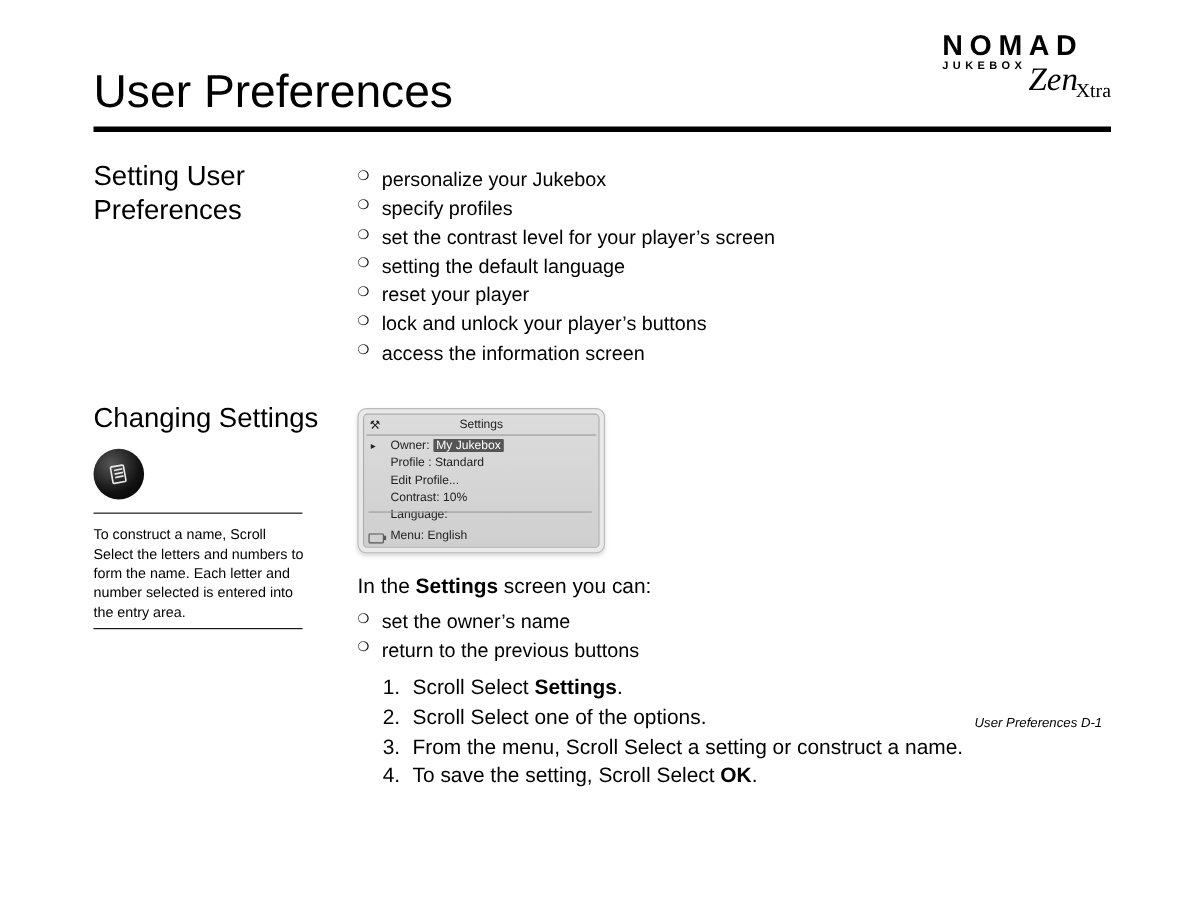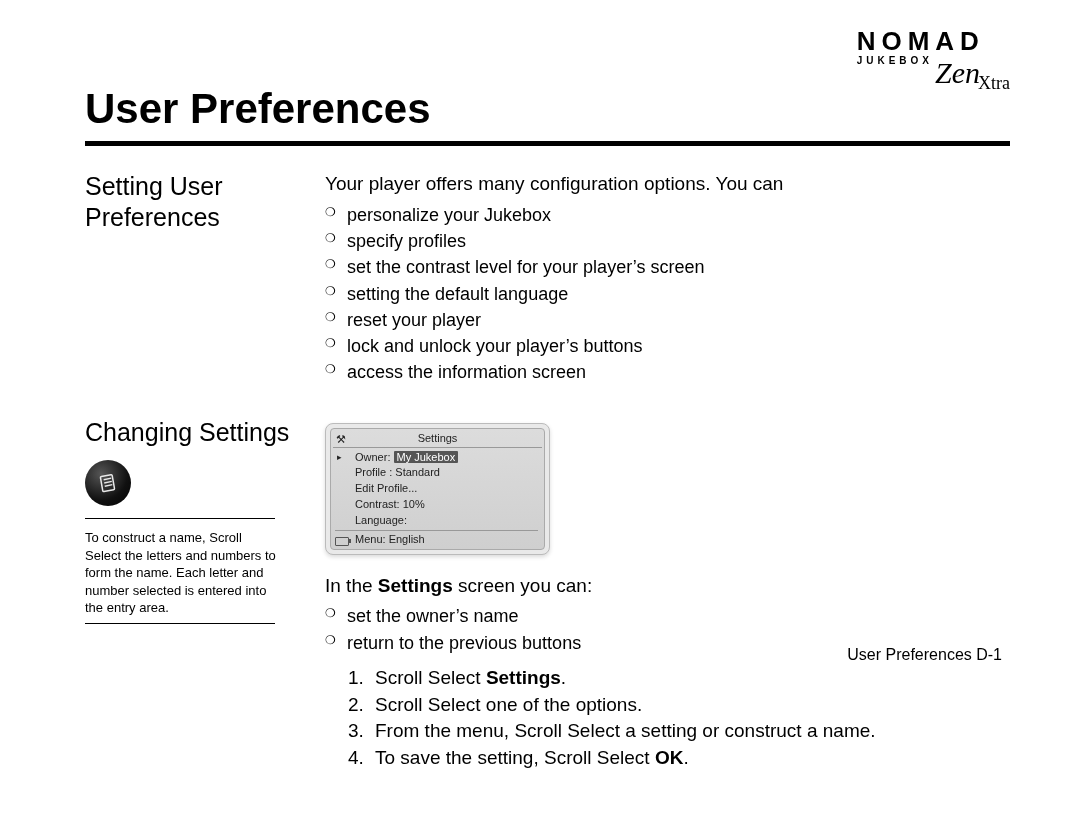--- a/index.html
+++ b/index.html
@@ -51,22 +51,22 @@
   }
   .brand .xtra {
     font-family: "Brush Script MT", cursive;
     font-size: 18px;
     display: inline-block;
     transform: translateY(10px);
     margin-left: -2px;
   }
   .title {
     font-size: 42px;
-    font-weight: 700;
-    margin-top: 55px;
+    font-weight: 400;
+    margin-top: 29px;
     margin-bottom: 8px;
   }
   .rule {
     border: none;
     border-top: 5px solid #000;
     margin: 0 0 25px 0;
   }
   .cols {
     display: grid;
     grid-template-columns: 215px 1fr;
@@ -164,21 +164,21 @@
     color: #fff;
     padding: 0 3px;
     border-radius: 1px;
   }
   .screen .footer {
     position: absolute;
     bottom: 2px;
     left: 4px;
     right: 6px;
     border-top: 1px solid #999;
-    padding-top: 1px;
+    padding-top: 14px;
     padding-left: 20px;
   }
   .screen .icon-left {
     position: absolute;
     left: 5px;
     top: 3px;
     font-size: 11px;
   }
   .screen .icon-play {
     position: absolute;
@@ -205,21 +205,22 @@
   ol.steps {
     font-size: 19px;
     padding-left: 44px;
     margin: 10px 0 0 0;
   }
   ol.steps li { margin: 1px 0; padding-left: 6px; }
   .footer-page {
     position: absolute;
     bottom: 40px;
     right: 78px;
-    font-size: 16px;
+    font-style: italic;
+    font-size: 12px;
   }
   b { font-weight: 700; }
 </style>
 </head>
 <body>
 
 <div class="page">
 
   <div class="brand">
     <div class="nomad">NOMAD</div>
@@ -227,21 +228,20 @@
   </div>
 
   <h1 class="title">User Preferences</h1>
   <hr class="rule">
 
   <div class="cols">
     <div>
       <div class="side-heading">Setting User Preferences</div>
     </div>
     <div class="body-text">
-      <div>Your player offers many configuration options. You can</div>
       <ul class="ring-list">
         <li>personalize your Jukebox</li>
         <li>specify profiles</li>
         <li>set the contrast level for your player’s screen</li>
         <li>setting the default language</li>
         <li>reset your player</li>
         <li>lock and unlock your player’s buttons</li>
         <li>access the information screen</li>
       </ul>
     </div>

